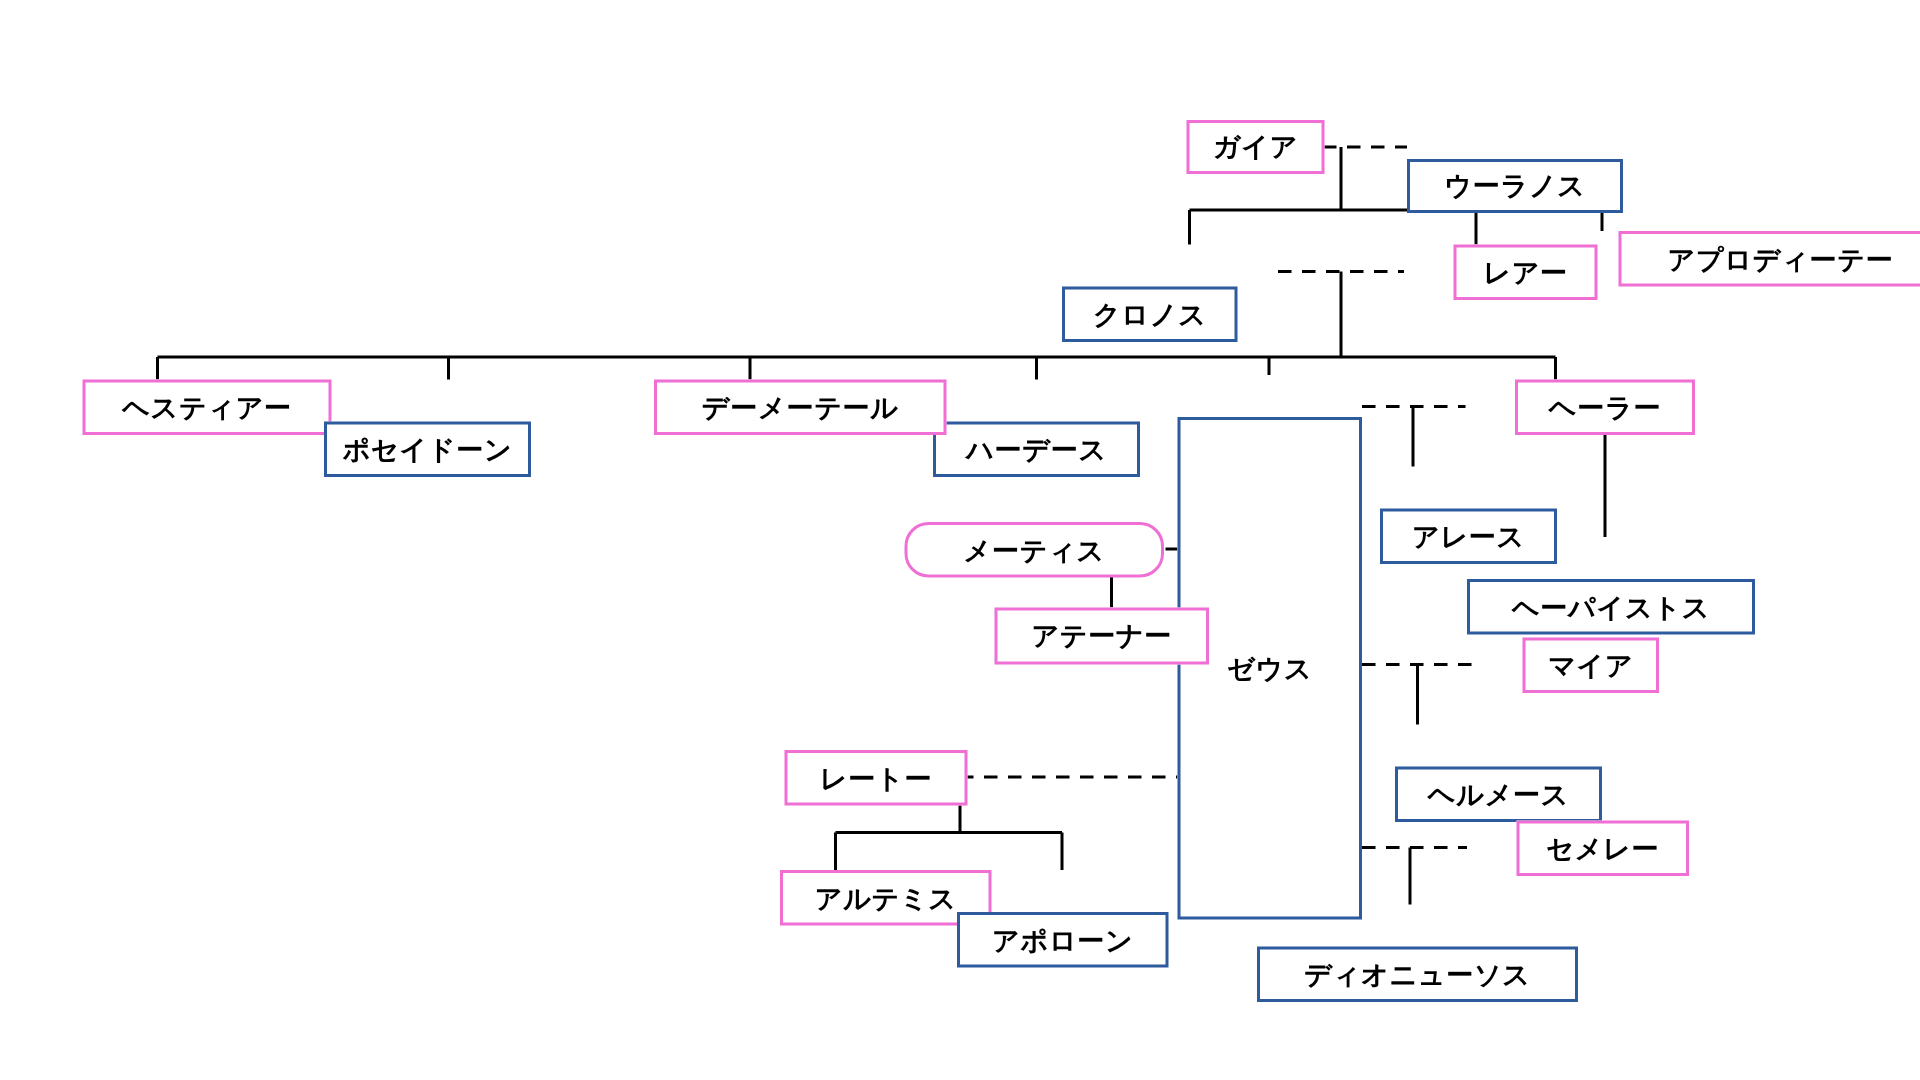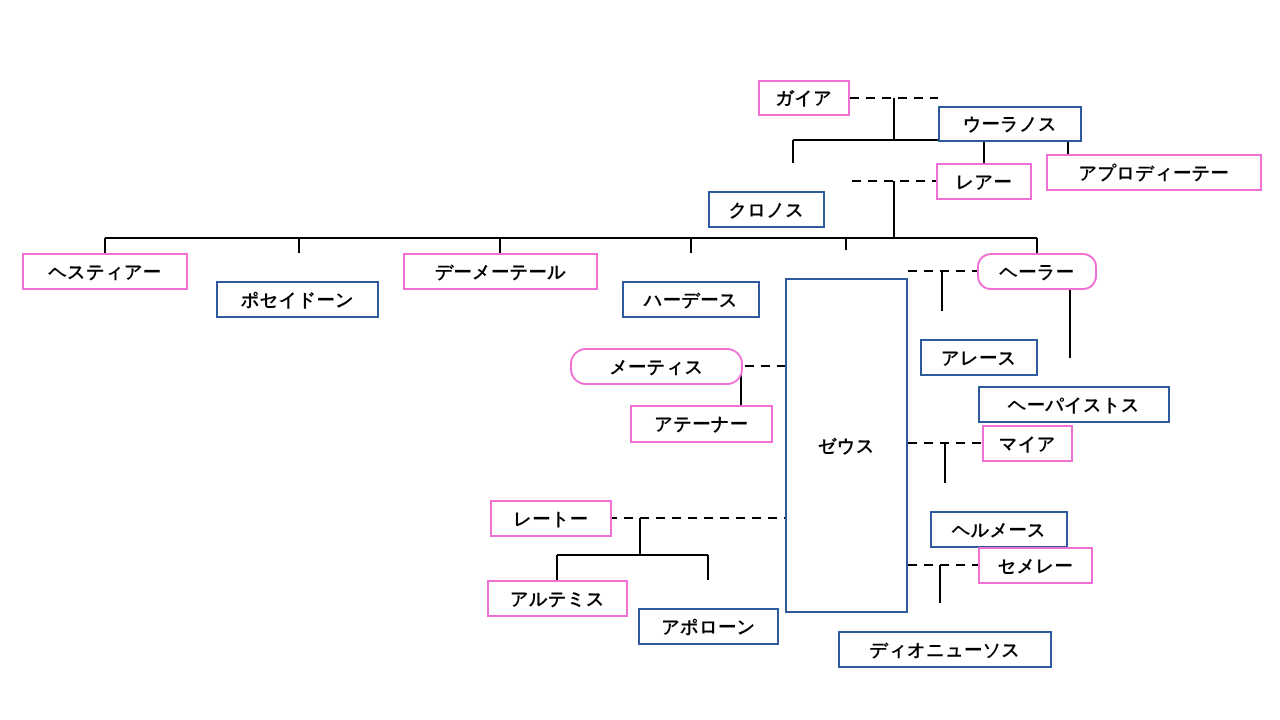--- a/index.html
+++ b/index.html
@@ -37,21 +37,21 @@
     justify-content: center;
     box-sizing: border-box;
     background: #ffffff;
     color: #000000;
     font-size: 18px;
     font-weight: bold;
     letter-spacing: 0.5px;
     white-space: nowrap;
     text-align: center;
   }
-  .node.female { border: 2.5px solid var(--female, #f06fd4); }
+  .node.female { border: 2.5px solid var(--female, #f06fd4); margin-left: 33px; }
   .node.male   { border: 2.5px solid var(--male, #2e5b9e); margin-top: 28px; }
 </style>
 </head>
 <body>
 
 <div id="canvas">
 
   <svg id="lines" viewBox="0 0 1280 720" xmlns="http://www.w3.org/2000/svg">
 
     <path class="dash" d="M850 98 L938 98"></path>
@@ -74,25 +74,25 @@
   </svg>
 
   <div class="node female" style="left:758px;  top:80px;  width:92px;  height:36px;">ガイア</div>
   <div class="node male" style="left:938px;  top:78px;  width:144px; height:36px;">ウーラノス</div>
   <div class="node female" style="left:1046px; top:154px; width:216px; height:37px;">アプロディーテー</div>
 
   <div class="node male" style="left:708px;  top:163px; width:117px; height:37px;">クロノス</div>
   <div class="node female" style="left:936px;  top:163px; width:96px;  height:37px;">レアー</div>
 
   <div class="node female" style="left:22px;   top:253px; width:166px; height:37px;">ヘスティアー</div>
-  <div class="node male" style="left:216px;  top:253px; width:163px; height:37px;">ポセイドーン</div>
+  <div class="node male" style="left:216px;  top:253px; width:138px; height:37px;">ポセイドーン</div>
   <div class="node male" style="left:622px;  top:253px; width:138px; height:37px;">ハーデース</div>
   <div class="node female" style="left:403px;  top:253px; width:195px; height:37px;">デーメーテール</div>
   <div class="node male" style="left:785px;  top:250px; width:123px; height:335px;text-align:right;">ゼウス</div>
-  <div class="node female" style="left:977px;  top:253px; width:120px; height:37px;border-radius:14px;">ヘーラー</div>
+  <div class="node female" style="left:977px;  top:253px; width:120px; height:37px;">ヘーラー</div>
 
   <div class="node male" style="left:920px;  top:311px; width:118px; height:37px;">アレース</div>
   <div class="node male" style="left:978px;  top:358px; width:192px; height:37px;">ヘーパイストス</div>
 
   <div class="node female" style="left:570px;  top:348px; width:173px; height:37px;border-radius:16px;">メーティス</div>
   <div class="node female" style="left:630px;  top:405px; width:143px; height:38px;">アテーナー</div>
 
   <div class="node female" style="left:982px;  top:425px; width:91px;  height:37px;">マイア</div>
   <div class="node male" style="left:930px;  top:483px; width:138px; height:37px;">ヘルメース</div>
 

